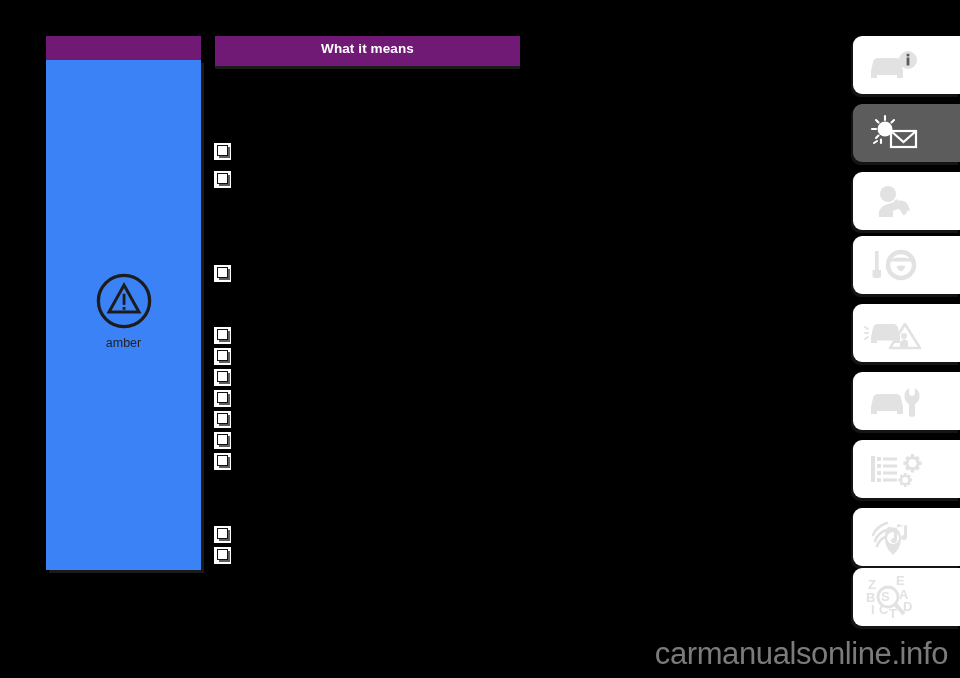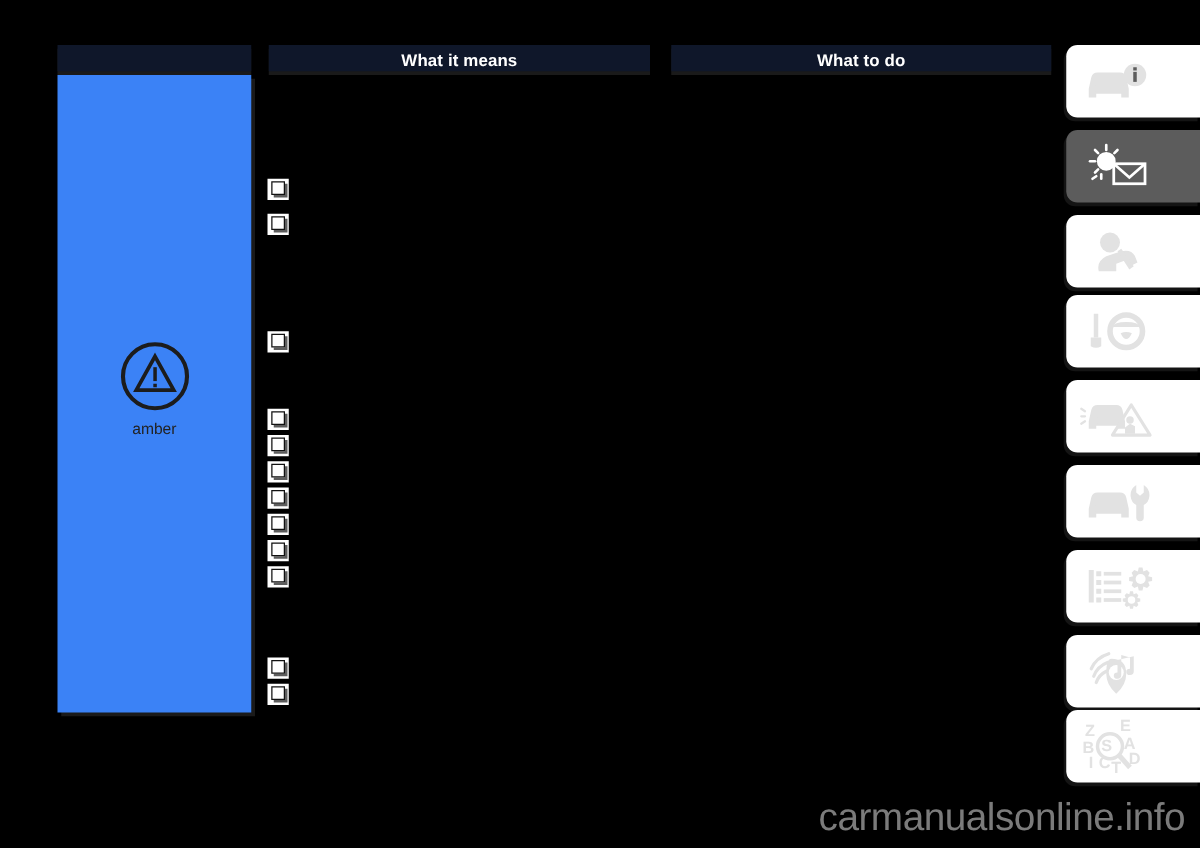--- a/index.html
+++ b/index.html
@@ -21,22 +21,22 @@
     position: absolute;
     left: 0; top: 0;
     width: 960px;
     height: 678px;
     background: #000000;
   }
 
   
   .hdr {
     position: absolute;
-    height: 21px;
-    background: #0f172a;
+    height: 30px;
+    background: #701a75;
     box-shadow: 0 3px 0 0 #1a1a1a;
     box-sizing: border-box;
   }
   .hdr-label {
     display: block;
     width: 100%;
     text-align: center;
     line-height: 25px;
     color: #ffffff;
     font-size: 13.5px;
@@ -141,23 +141,20 @@
 <body>
 
 <div class="page">
 
   <div class="hdr" id="hdr-symbol" style="left: 46px; width: 155px;">
     <span class="hdr-label"></span>
   </div>
   <div class="hdr" id="hdr-means" style="left: 215px; width: 305px;">
     <span class="hdr-label">What it means</span>
   </div>
-  <div class="hdr" id="hdr-todo" style="left: 537px; width: 304px;">
-    <span class="hdr-label">What to do</span>
-  </div>
 
   <div class="symbol-panel">
     <div class="symbol-figure">
       <svg class="warn-icon" viewBox="0 0 60 60">
         <circle cx="30" cy="30" r="26.5" fill="none" stroke="#1c1c1c" stroke-width="3.4"></circle>
         <path d="M30 13.5 L45.5 41.5 L14.5 41.5 Z" fill="none" stroke="#1c1c1c" stroke-width="3.1" stroke-linejoin="miter"></path>
         <rect x="28.6" y="22.5" width="2.9" height="11.5" fill="#1c1c1c"></rect>
         <rect x="28.6" y="36.2" width="2.9" height="2.9" fill="#1c1c1c"></rect>
       </svg>
       <span class="symbol-colour">amber</span>

